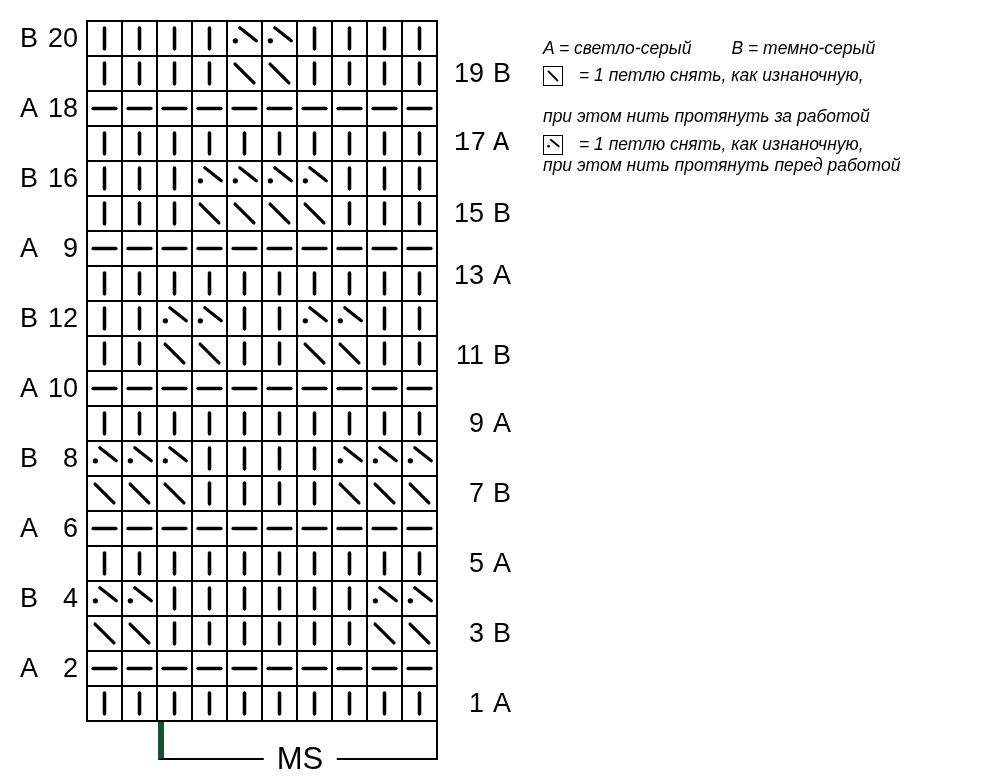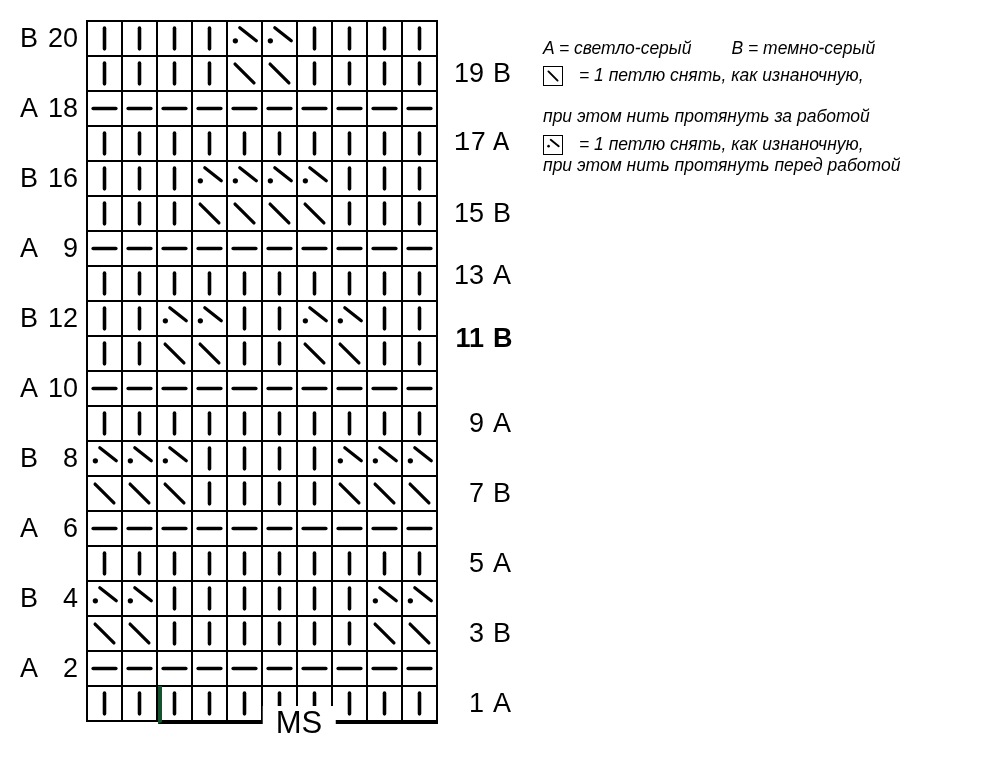--- a/index.html
+++ b/index.html
@@ -24,23 +24,23 @@
   #gutter-left  { left: 20px;  width: 58px; }
   #gutter-right { left: 454px; width: 70px; }
   .rowlabel {
     position: absolute; height: 35px; display: flex; align-items: center;
     font-size: 27px; line-height: 1; white-space: nowrap; justify-content: flex-end;
   }
   .rowlabel.left  { width: 58px; justify-content: space-between; }
   .rowlabel.right .num { display: inline-block; width: 30px; text-align: right; margin-right: 9px; }
   
   #bracket {
-    position: absolute; left: 158px; top: 686px; width: 280px; height: 38px;
+    position: absolute; left: 158px; top: 722px; width: 280px; height: 38px;
     box-sizing: border-box;
-    border-left: 4px solid #14532d; border-right: 2px solid #000; border-bottom: 2px solid #000;
+    border-left: 6px solid #14532d; border-right: 2px solid #000; border-bottom: 2px solid #000;
   }
   #ms {
     position: absolute; left: 50%; bottom: -18px; transform: translateX(-50%);
     background: #fff; padding: 0 13px; font-size: 31px; line-height: 1.1;
   }
   
   #legend {
     position: absolute; left: 543px; top: 38px; width: 455px;
     font-size: 17.5px; font-style: italic; line-height: 1.2;
   }
@@ -1138,21 +1138,21 @@
         <span class="let">A</span>
       </div>
       <div class="rowlabel right" style="top: 175px;">
         <span class="num">15</span>
         <span class="let">B</span>
       </div>
       <div class="rowlabel right" style="top: 237px;">
         <span class="num">13</span>
         <span class="let">A</span>
       </div>
-      <div class="rowlabel right" style="top: 300px; font-weight: bold;">
+      <div class="rowlabel right" style="top: 317px;">
         <span class="num">11</span>
         <span class="let">B</span>
       </div>
       <div class="rowlabel right" style="top: 385px;">
         <span class="num">9</span>
         <span class="let">A</span>
       </div>
       <div class="rowlabel right" style="top: 455px;">
         <span class="num">7</span>
         <span class="let">B</span>

